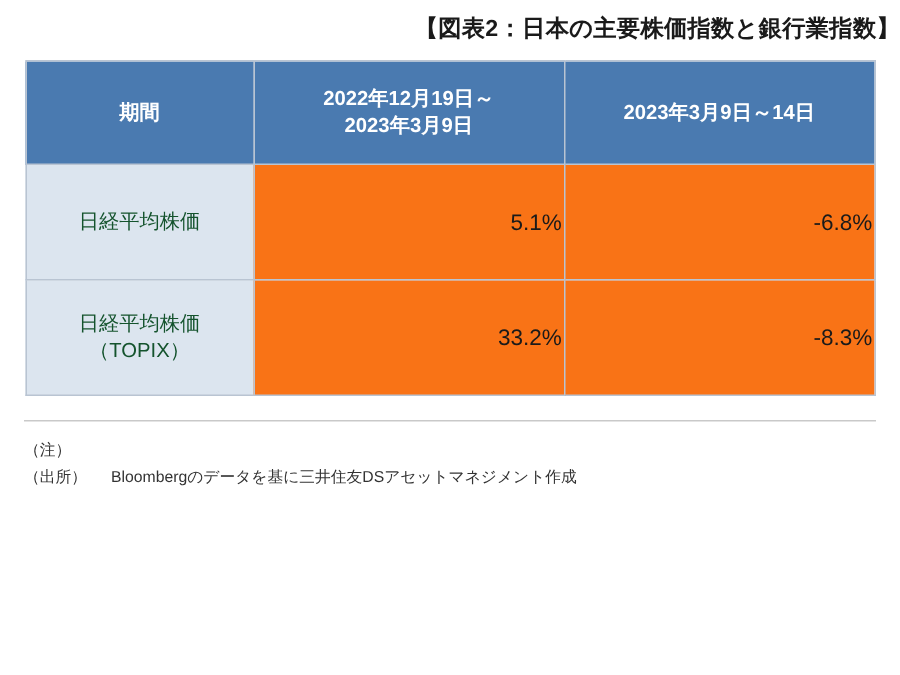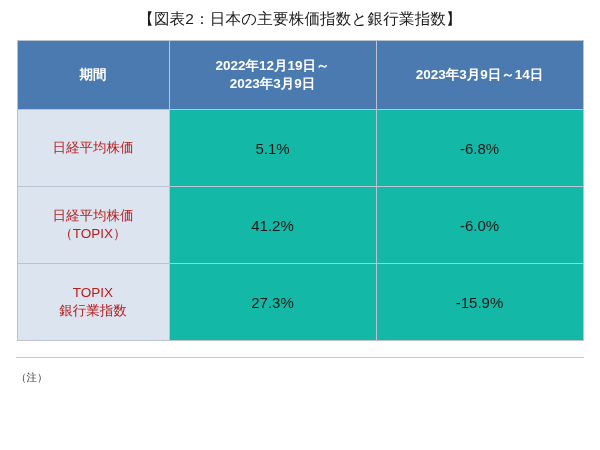--- a/index.html
+++ b/index.html
@@ -14,23 +14,23 @@
     color: #1a1a1a;
     overflow: hidden;
   }
   .page {
     width: 600px;
     height: 450px;
     box-sizing: border-box;
     position: relative;
   }
   .title {
-    text-align: center;
+    text-align: right;
     font-size: 15.5px;
-    font-weight: normal;
+    font-weight: bold;
     letter-spacing: 0.2px;
     padding: 9px 0 6px 0;
     color: #1a1a1a;
   }
   table.data {
     border-collapse: collapse;
     width: 566px;
     margin: 4px auto 16px auto;
     table-layout: fixed;
   }
@@ -56,26 +56,27 @@
     font-size: 13.5px;
   }
   tbody td {
     height: 74px;
     font-size: 14.5px;
   }
   tbody td.rowlabel {
     background: #dce5ef;
     font-size: 13.5px;
     line-height: 1.35;
-    color: #b91c1c;
+    color: #14532d;
   }
   tbody td.val {
-    background: #14b8a6;
+    background: #f97316;
     font-size: 15px;
     color: #1a1a1a;
+    text-align: right;
   }
   .notes {
     margin: 12px 16px 0 16px;
     font-size: 10.5px;
     line-height: 1.5;
     color: #333333;
   }
   .note-row {
     display: flex;
     align-items: flex-start;
@@ -128,35 +129,31 @@
           <div>日経平均株価</div>
         </td>
         <td class="val">5.1%</td>
         <td class="val">-6.8%</td>
       </tr>
       <tr>
         <td class="rowlabel">
           <div>日経平均株価</div>
           <div>（TOPIX）</div>
         </td>
-        <td class="val">41.2%</td>
-        <td class="val">-6.0%</td>
-      </tr>
-      <tr>
-        <td class="rowlabel">
-          <div>TOPIX</div>
-          <div>銀行業指数</div>
-        </td>
-        <td class="val">27.3%</td>
-        <td class="val">-15.9%</td>
+        <td class="val">33.2%</td>
+        <td class="val">-8.3%</td>
       </tr>
     </tbody>
   </table>
 
   <div class="note-sep"></div>
 
   <div class="notes">
     <div class="note-row">
       <div class="note-label">（注）</div>
     </div>
+    <div class="note-row">
+      <div class="note-label">（出所）</div>
+      <div class="note-body">Bloombergのデータを基に三井住友DSアセットマネジメント作成</div>
+    </div>
   </div>
 
 </div>
 
 </body></html>

